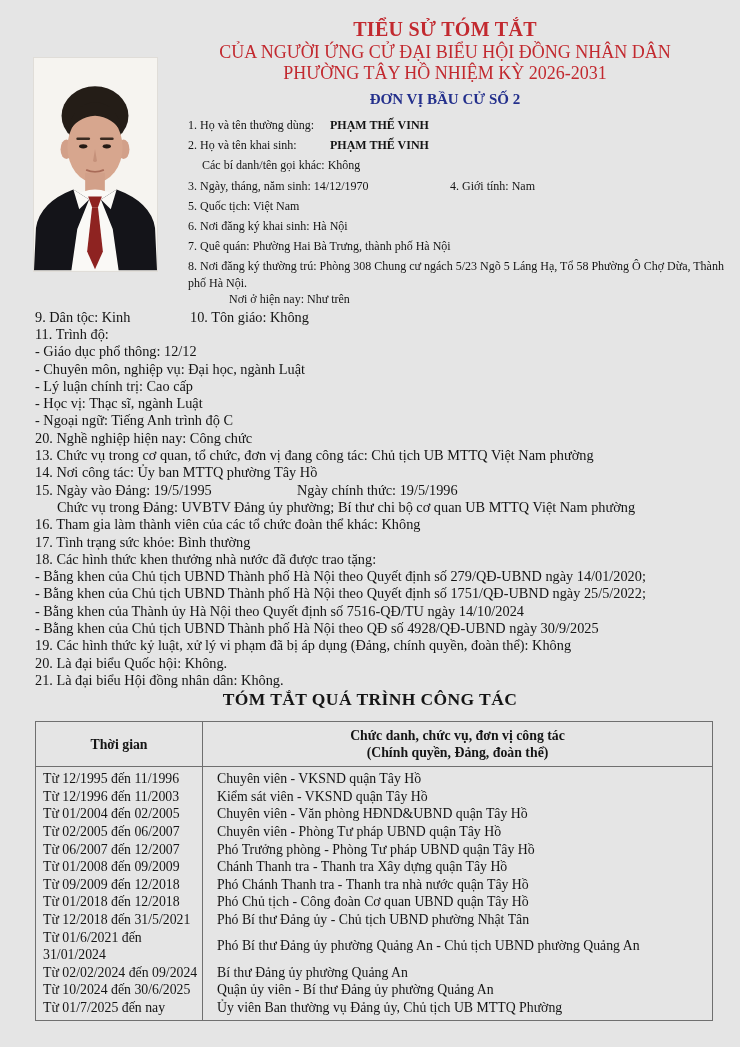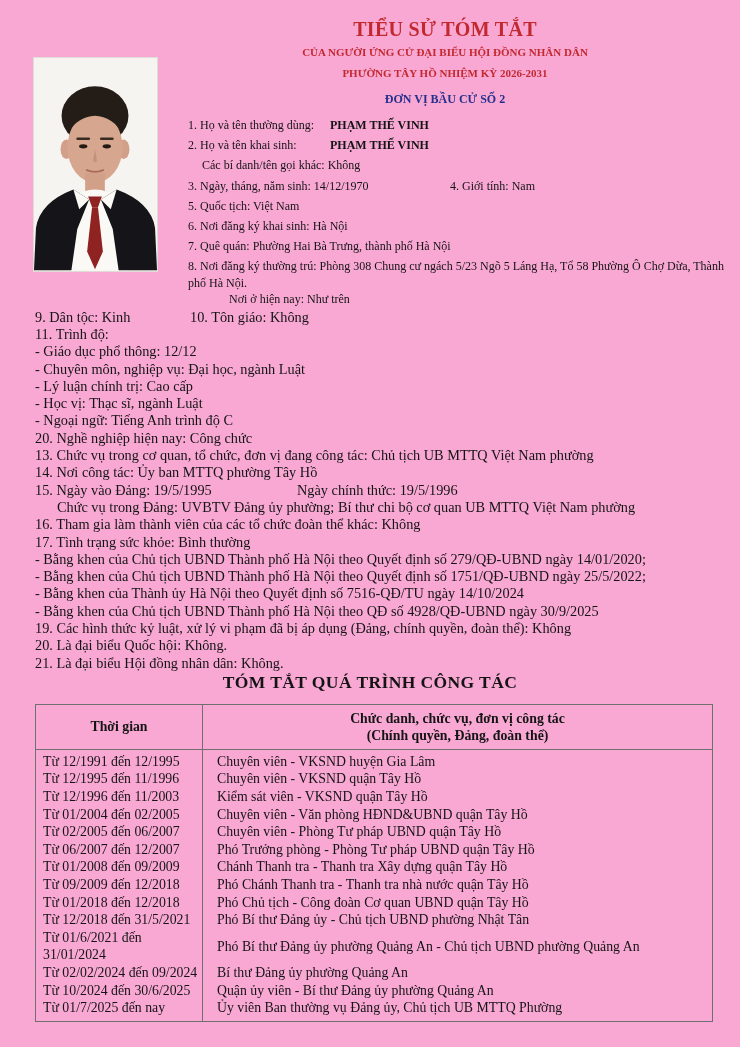--- a/index.html
+++ b/index.html
@@ -4,36 +4,36 @@
 <style>
   * { margin:0; padding:0; box-sizing:border-box; }
   html,body { background:#ffffff; }
   body {
     width:740px; height:1047px;
     font-family:"Liberation Serif", serif;
     color:#141414;
     position:relative;
     overflow:hidden;
   }
-  .page { position:relative; width:740px; height:1047px; background:#f9a8d4; }
+  .page { position:relative; width:740px; height:1047px; background:#e5e5e5; }
 
   
   .photo-frame {
     position:absolute; left:33px; top:57px;
     width:125px; height:215px;
     background:#f6f4f0;
     border:1px solid #e0ddd8;
     overflow:hidden;
   }
 
   
   .doc-header { margin-left:150px; padding-top:17px; text-align:center; }
   .t1 { font-size:20px; font-weight:bold; line-height:25px; letter-spacing:.3px; }
-  .t2 { font-size:11px; font-weight:bold; line-height:21px; }
-  .t3 { font-size:12px; font-weight:bold; line-height:19px; margin-top:6px; }
+  .t2 { font-size:18px; font-weight:normal; line-height:21px; }
+  .t3 { font-size:15px; font-weight:bold; line-height:19px; margin-top:6px; }
 
   
   .info-right { margin:8px 6px 0 188px; font-size:12px; }
   .info-right .line { line-height:16.4px; margin-bottom:3.8px; }
   .info-right .para { line-height:16.4px; margin-bottom:0; }
   .lblw { display:inline-block; width:142px; }
   .w260 { display:inline-block; width:262px; }
   .indent1 { padding-left:14px; }
   .indent-sm { padding-left:5px;margin-left:36px; }
   .bold { font-weight:bold; }
@@ -137,20 +137,21 @@
     <div class="line">- Ngoại ngữ: Tiếng Anh trình độ C</div>
     <div class="line">20. Nghề nghiệp hiện nay: Công chức</div>
     <div class="line">13. Chức vụ trong cơ quan, tổ chức, đơn vị đang công tác: Chủ tịch UB MTTQ Việt Nam phường</div>
     <div class="line">14. Nơi công tác: Ủy ban MTTQ phường Tây Hồ</div>
     <div class="line">
       <span class="w260">15. Ngày vào Đảng: 19/5/1995</span><span>Ngày chính thức: 19/5/1996</span>
     </div>
     <div class="line indent2">Chức vụ trong Đảng: UVBTV Đảng ủy phường; Bí thư chi bộ cơ quan UB MTTQ Việt Nam phường</div>
     <div class="line">16. Tham gia làm thành viên của các tổ chức đoàn thể khác: Không</div>
     <div class="line">17. Tình trạng sức khỏe: Bình thường</div>
+    <div class="line">18. Các hình thức khen thưởng nhà nước đã được trao tặng:</div>
     <div class="line">- Bằng khen của Chủ tịch UBND Thành phố Hà Nội theo Quyết định số 279/QĐ-UBND ngày 14/01/2020;</div>
     <div class="line">- Bằng khen của Chủ tịch UBND Thành phố Hà Nội theo Quyết định số 1751/QĐ-UBND ngày 25/5/2022;</div>
     <div class="line">- Bằng khen của Thành ủy Hà Nội theo Quyết định số 7516-QĐ/TU ngày 14/10/2024</div>
     <div class="line">- Bằng khen của Chủ tịch UBND Thành phố Hà Nội theo QĐ số 4928/QĐ-UBND ngày 30/9/2025</div>
     <div class="line">19. Các hình thức kỷ luật, xử lý vi phạm đã bị áp dụng (Đảng, chính quyền, đoàn thể): Không</div>
     <div class="line">20. Là đại biểu Quốc hội: Không.</div>
     <div class="line">21. Là đại biểu Hội đồng nhân dân: Không.</div>
   </div>
 
   <div class="section-title">TÓM TẮT QUÁ TRÌNH CÔNG TÁC</div>
@@ -160,24 +161,20 @@
       <tr>
         <th class="c1">Thời gian</th>
         <th class="c2">
           <div>Chức danh, chức vụ, đơn vị công tác</div>
           <div>(Chính quyền, Đảng, đoàn thể)</div>
         </th>
       </tr>
     </thead>
     <tbody>
 
-    <tr>
-        <td class="c1">Từ 12/1991 đến 12/1995</td>
-        <td class="c2">Chuyên viên - VKSND huyện Gia Lâm</td>
-      </tr>
         <tr>
         <td class="c1">Từ 12/1995 đến 11/1996</td>
         <td class="c2">Chuyên viên - VKSND quận Tây Hồ</td>
       </tr>
         <tr>
         <td class="c1">Từ 12/1996 đến 11/2003</td>
         <td class="c2">Kiểm sát viên - VKSND quận Tây Hồ</td>
       </tr>
         <tr>
         <td class="c1">Từ 01/2004 đến 02/2005</td>

